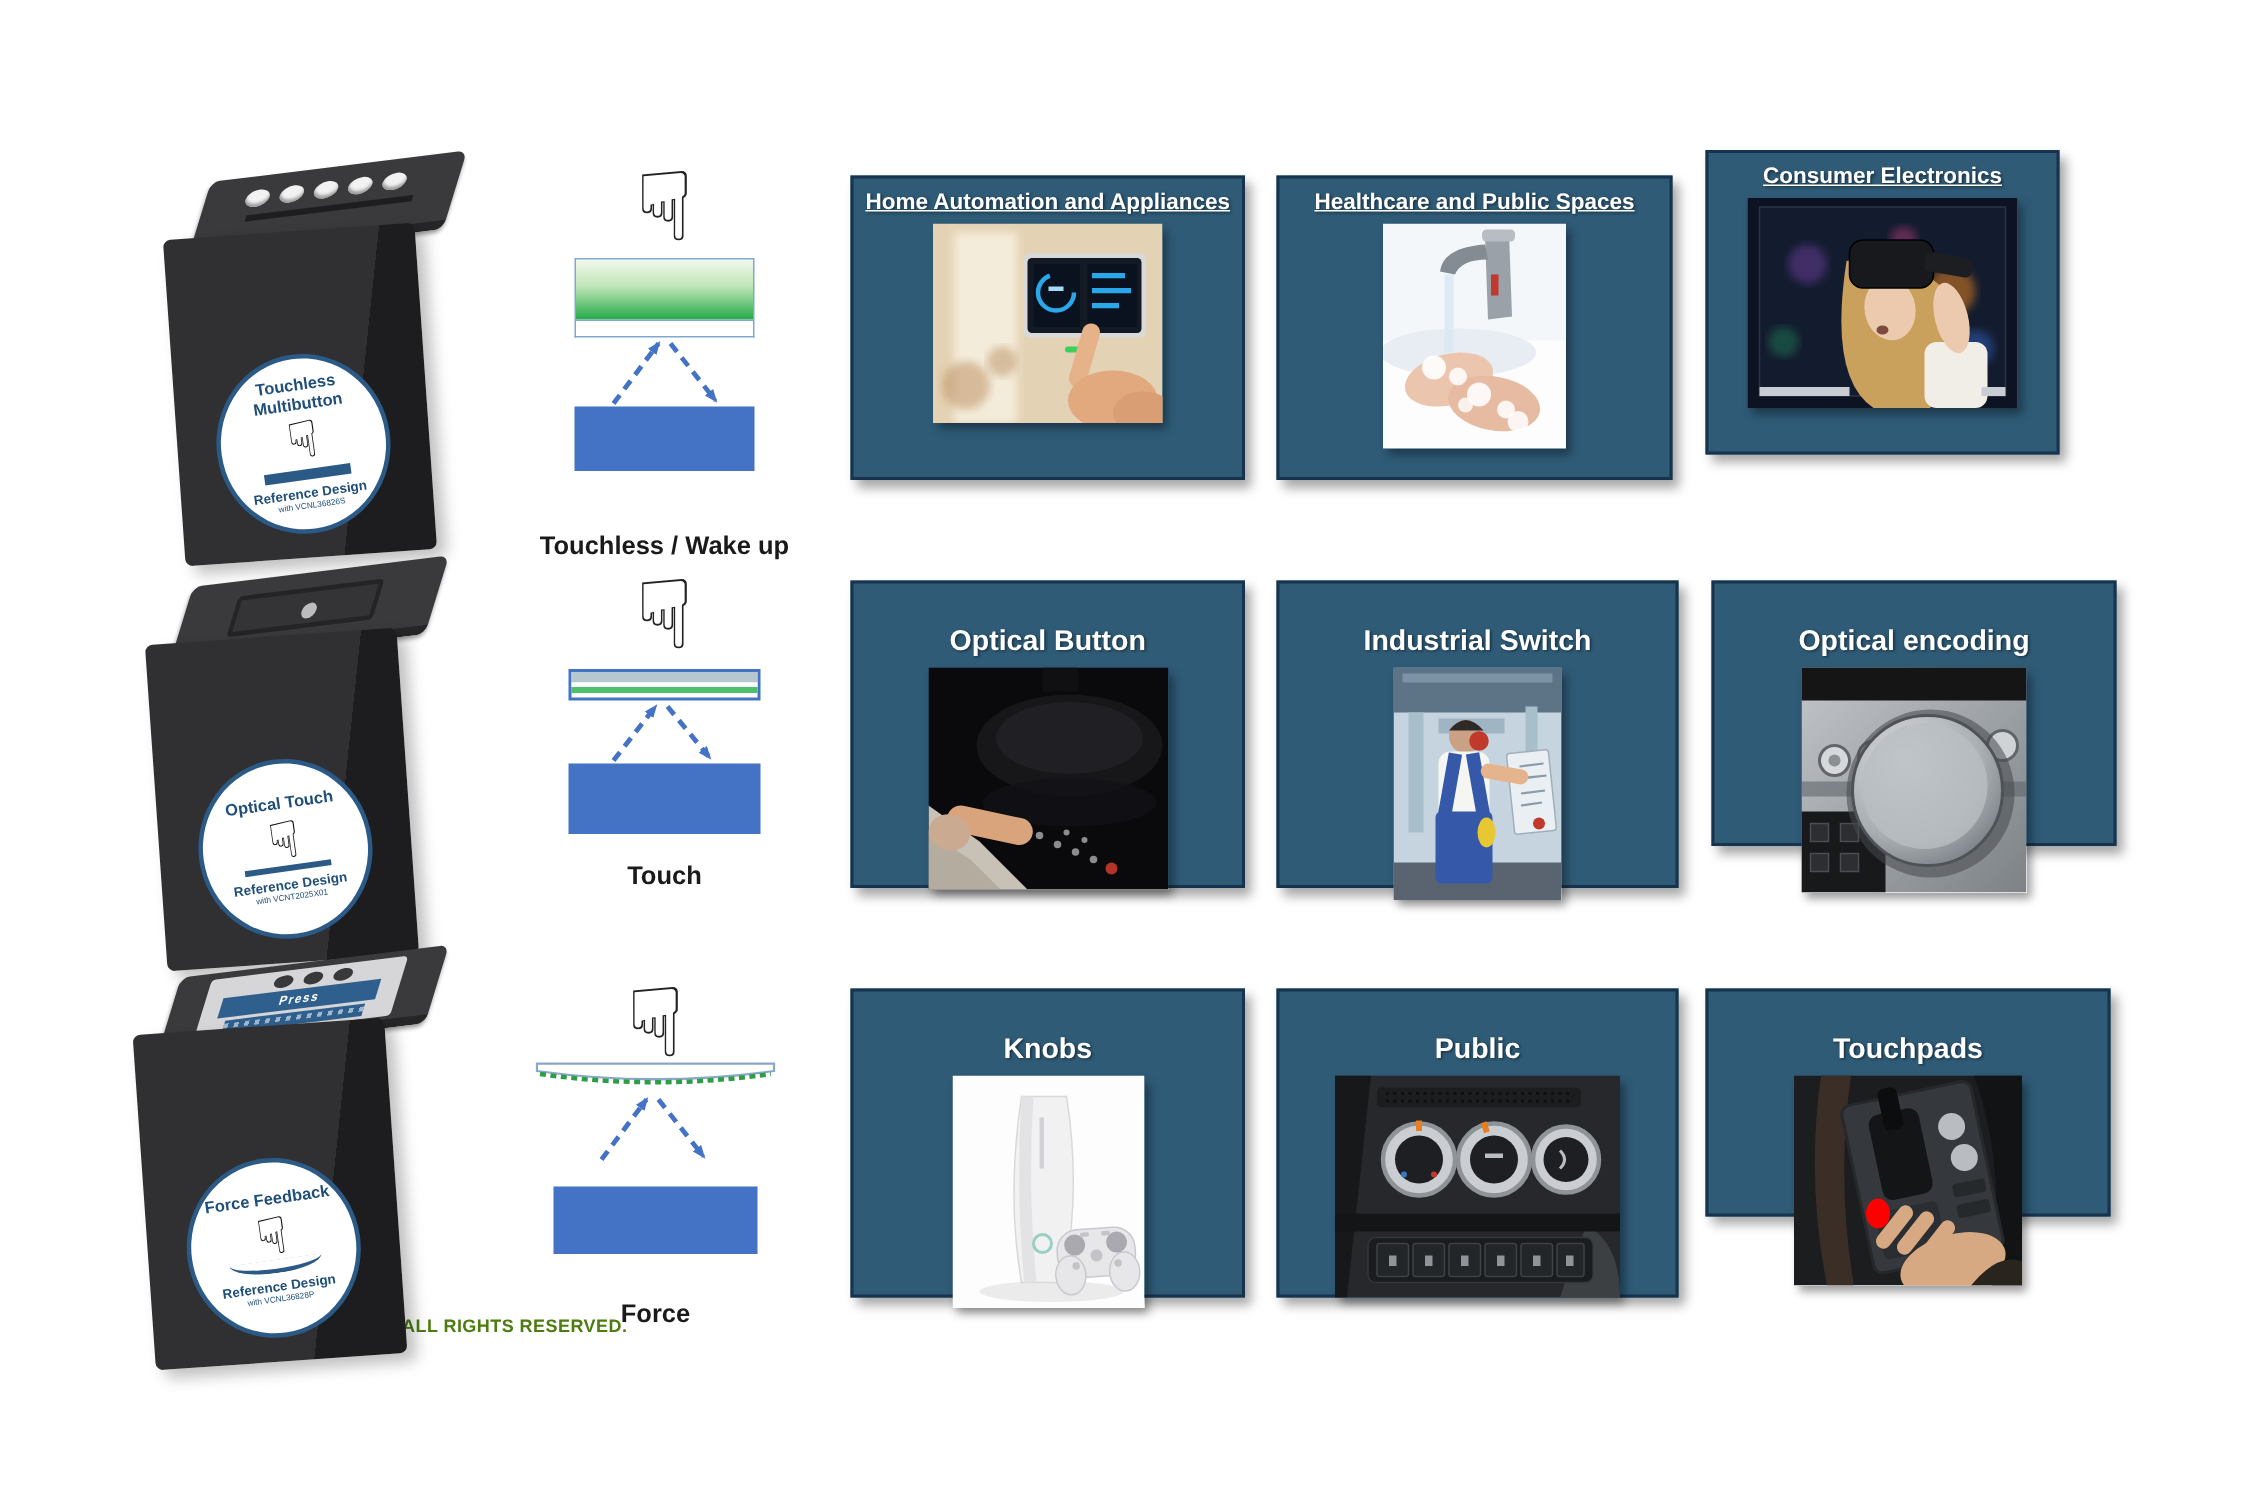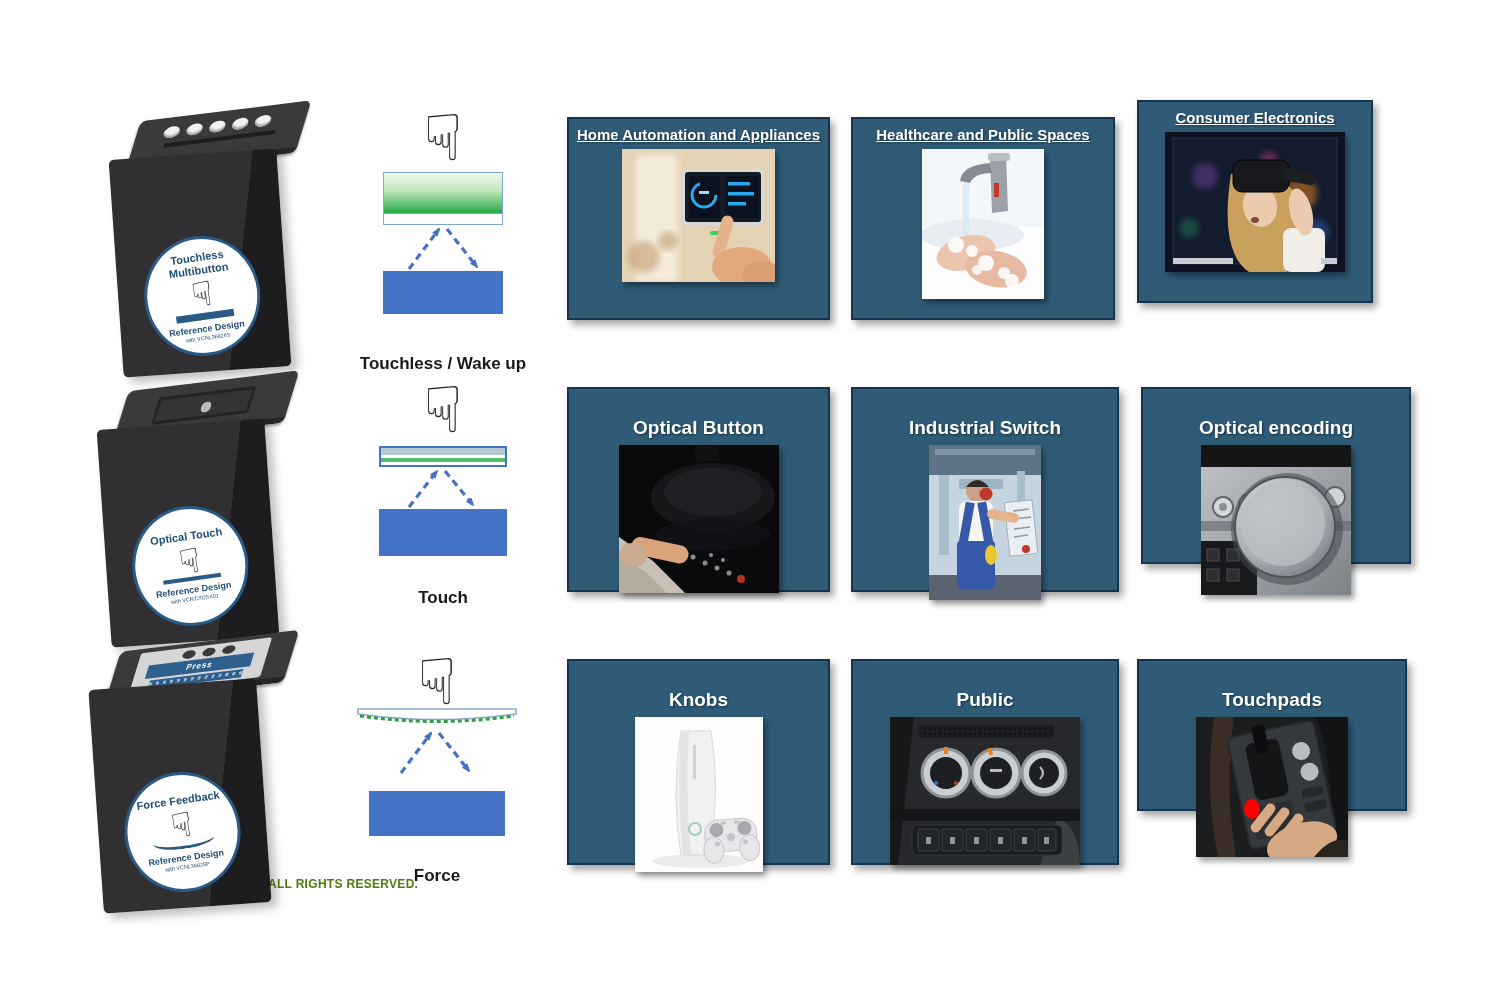--- a/index.html
+++ b/index.html
@@ -193,21 +193,21 @@
     <div class="dg-touchbar">
       <div class="t-gray"></div>
         <div class="t-white"></div>
         <div class="t-green"></div>
     </div>
     <svg width="128" height="42">
       <line x1="30" y1="40" x2="58" y2="4" stroke="#4472c4" stroke-width="3.2" stroke-dasharray="7,5" marker-end="url(#ah)"></line>
       <line x1="66" y1="4" x2="94" y2="38" stroke="#4472c4" stroke-width="3.2" stroke-dasharray="7,5" marker-end="url(#ah)"></line>
     </svg>
     <div class="dg-rect" style="width:128px;height:47px"></div>
-    <div class="dg-label" style="margin-top:32px">Touch</div>
+    <div class="dg-label" style="margin-top:18px">Touch</div>
   </div>
 
   <div class="diagram" style="left:352px; top:650px">
     <div class="dg-hand">☟</div>
     <svg width="164" height="22" style="margin-top:-9px">
       <path d="M3,4 L161,4 L161,9 Q82,20 3,9 Z" fill="#ffffff" stroke="#8aa7c9" stroke-width="1.5"></path>
       <path d="M5,11 Q82,22 159,11" stroke="#2e9e44" stroke-width="3" stroke-dasharray="4,3" fill="none"></path>
     </svg>
     <svg width="136" height="46" style="margin-top:2px">
       <line x1="32" y1="44" x2="62" y2="4" stroke="#4472c4" stroke-width="3.2" stroke-dasharray="7,5" marker-end="url(#ah)"></line>

